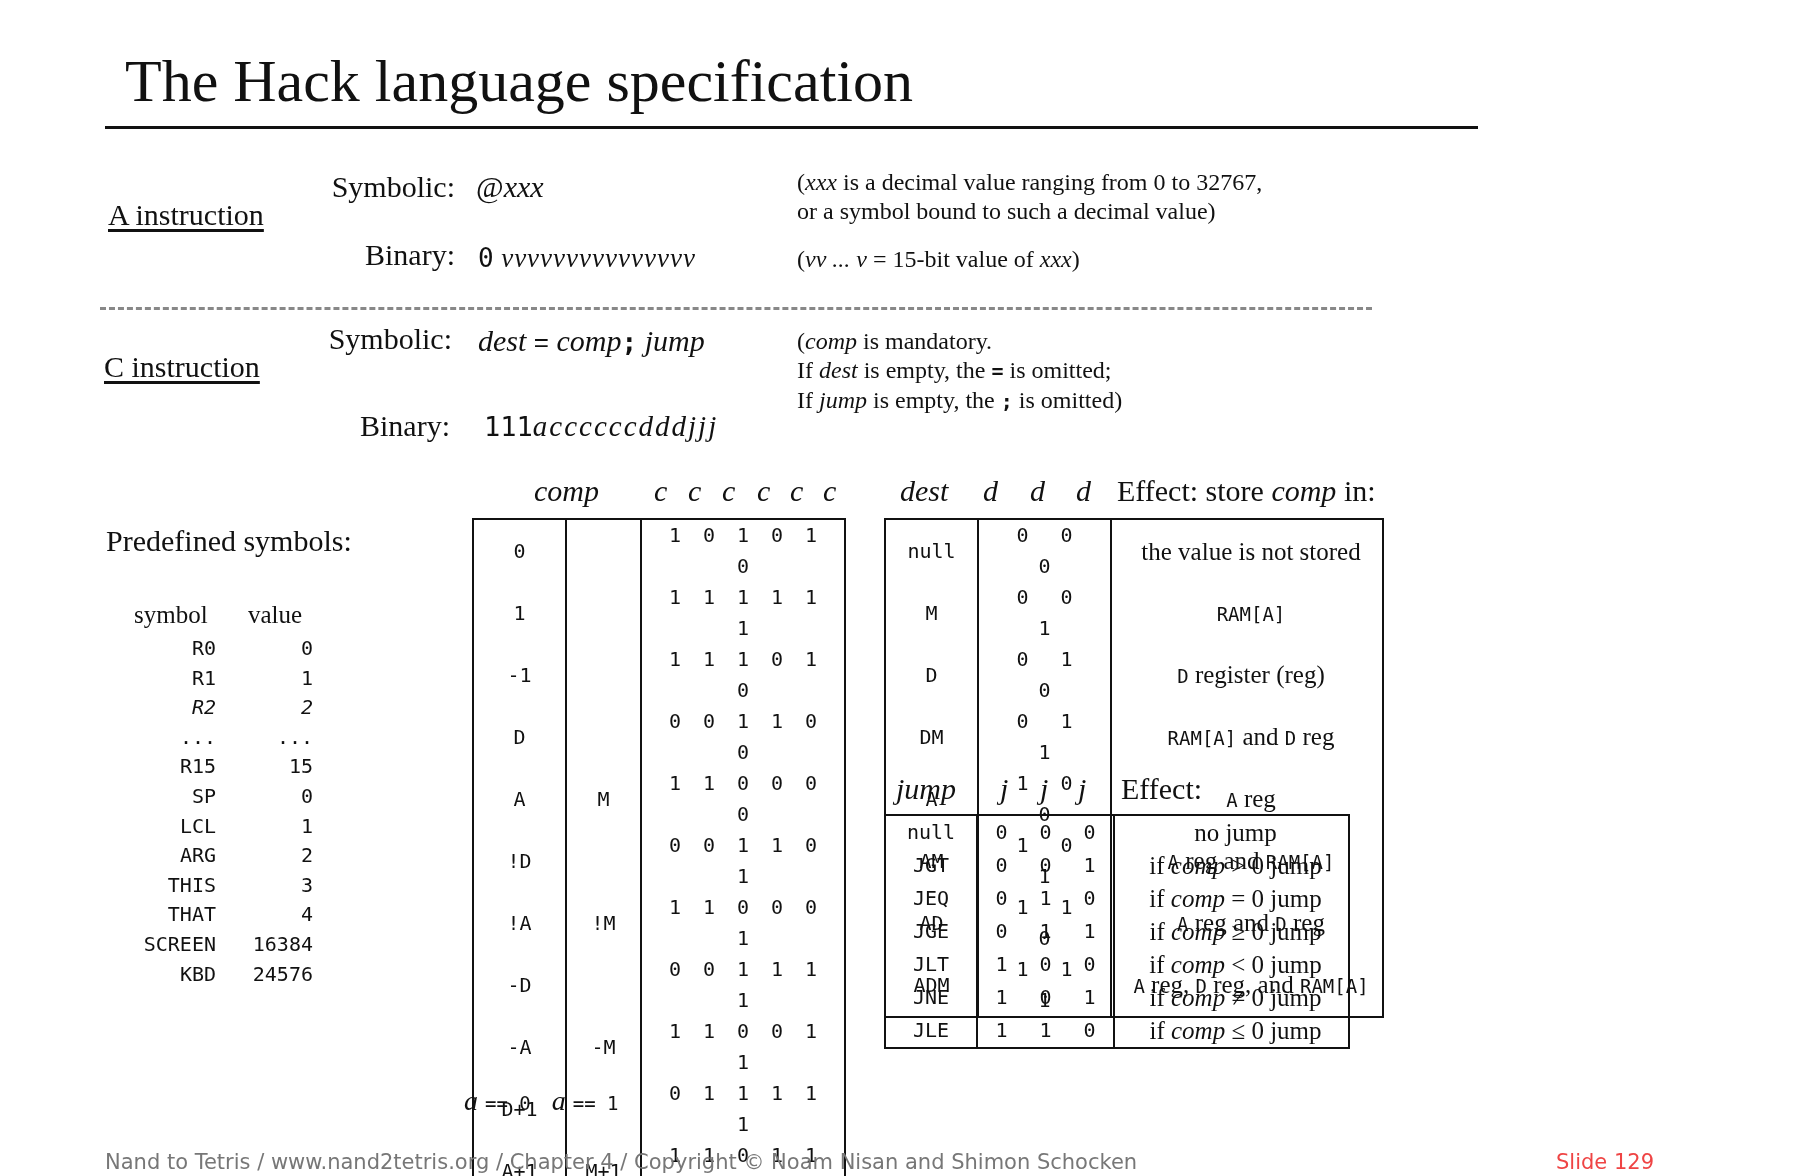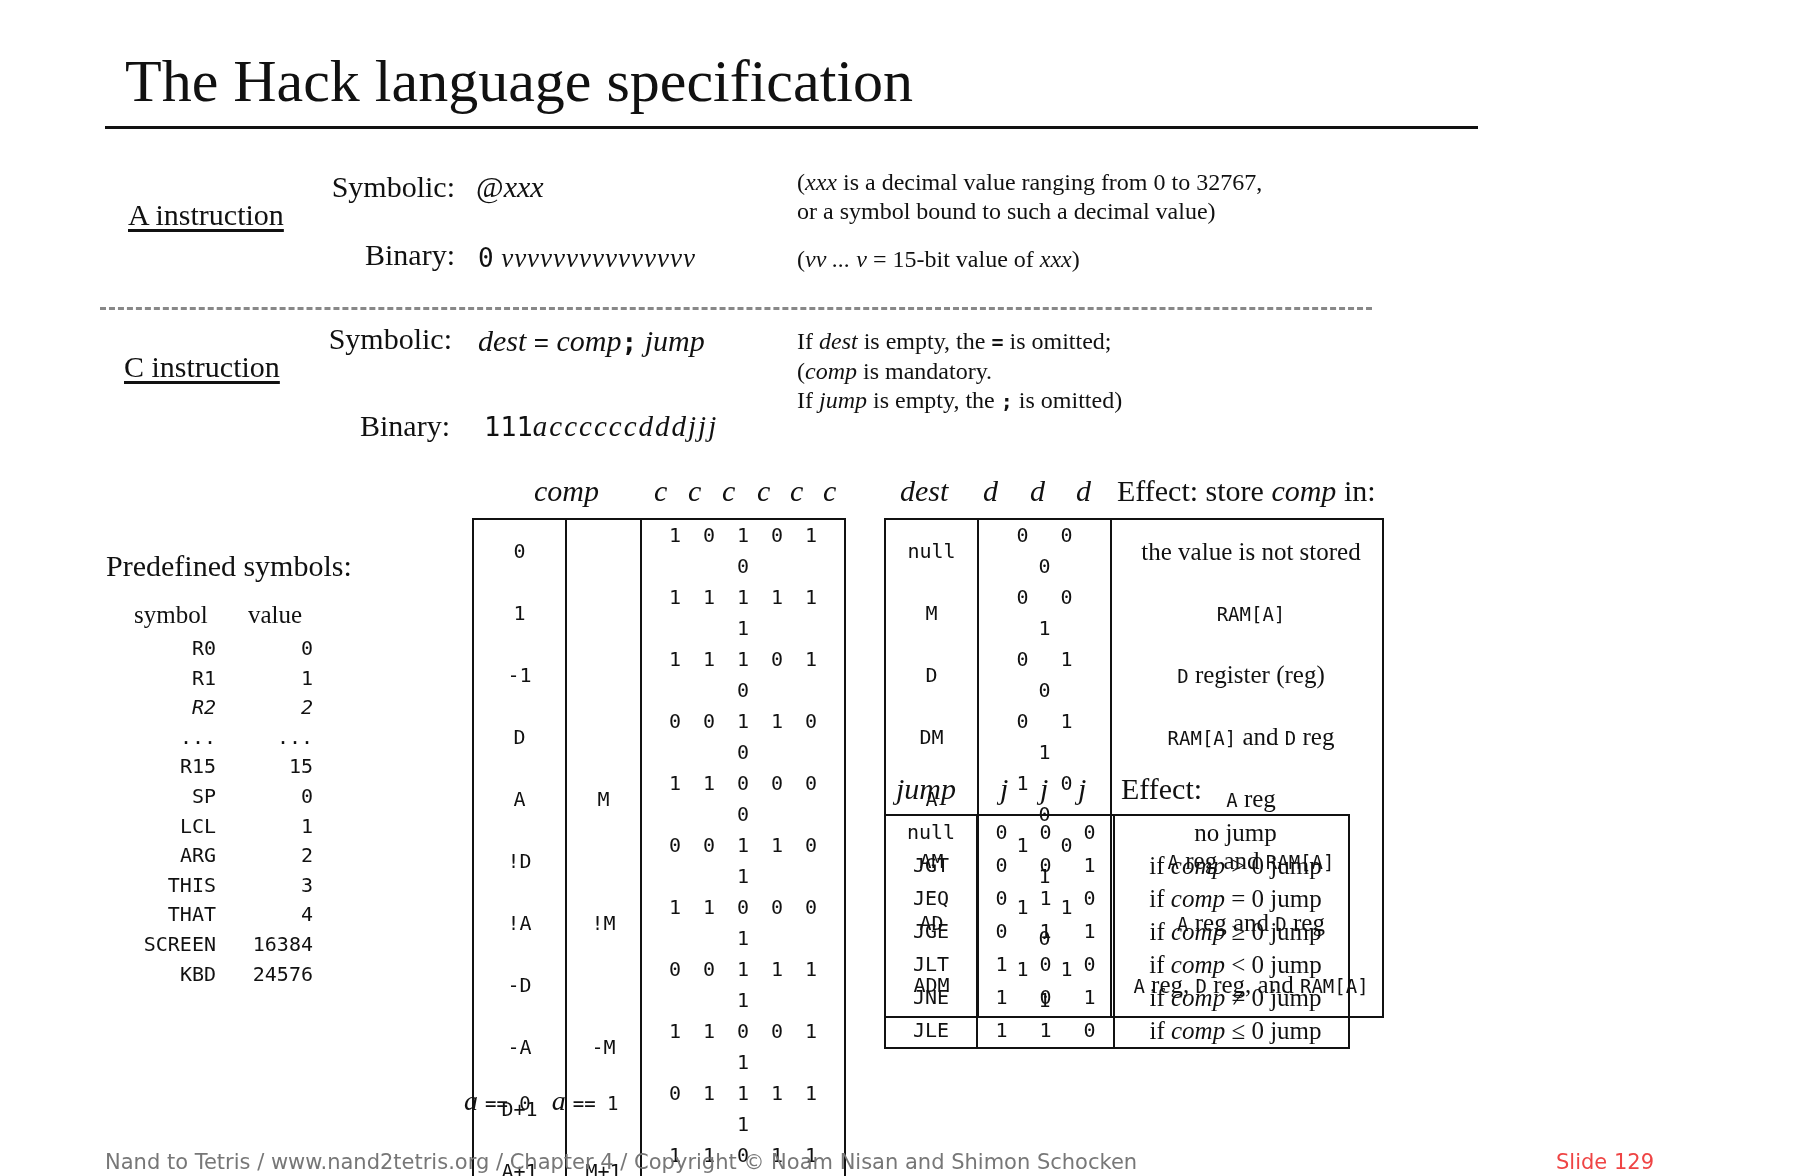--- a/index.html
+++ b/index.html
@@ -2,36 +2,36 @@
 <html><head>
 <meta charset="utf-8">
 <style>
   html, body { margin:0; padding:0; background:#fff; }
   body { width:1808px; height:1176px; position:relative; overflow:hidden; color:#111; font-family:"Liberation Serif", serif; }
   .abs { position:absolute; white-space:nowrap; }
   .mono { font-family:"DejaVu Sans Mono", monospace; }
   .it { font-style:italic; }
   #title { left:125px; top:46px; font-size:60px; line-height:70px; }
   #title-rule { left:105px; top:126px; width:1373px; height:3px; background:#111; }
-  .sec-label { font-size:30px; text-decoration:underline; text-underline-offset:4px;margin-left:20px; }
+  .sec-label { font-size:30px; text-decoration:underline; text-underline-offset:4px; }
   .lbl { font-size:30px; text-align:right; width:180px; }
   .val { font-size:30px; }
   .note { font-size:24px; line-height:29px; }
   #dash { left:100px; top:307px; width:1272px; height:0; border-top:3px dashed #888; }
 
   table.grid { position:absolute; border-collapse:collapse; border:2.5px solid #111; }
   table.grid td { padding:0; height:31px; font-family:"DejaVu Sans Mono", monospace; font-size:20px; text-align:center; vertical-align:middle; line-height:31px; }
   table.grid td.bl { border-left:2.5px solid #111; }
   .bits span { display:inline-block; text-align:center; }
   .hdr { position:absolute; font-size:30px; font-style:italic; white-space:nowrap; }
   .hdr-plain { position:absolute; font-size:30px; white-space:nowrap; }
   .eff { text-align:center; font-family:"Liberation Serif", serif !important; font-size:25px !important; padding-left:8px !important; }
   .eff .m { font-family:"DejaVu Sans Mono", monospace; font-size:19px; }
 
-  #sym-title { left:106px; top:549px; font-size:30px; }
+  #sym-title { left:106px; top:524px; font-size:30px; }
   .sym-hdr { font-size:25px; }
   .sym-row { position:absolute; font-family:"DejaVu Sans Mono", monospace; font-size:20px; white-space:nowrap; }
   .sym-row .s { position:absolute; right:0; }
   #footer { left:105px; top:1150px; font-family:"DejaVu Sans", sans-serif; font-size:21px; color:#777; }
   #slide-no { left:1556px; top:1150px; font-family:"DejaVu Sans", sans-serif; font-size:21px; color:#ef4444; }
   #aeq { left:464px; top:1085px; font-size:28px; }
   #aeq .m { font-family:"DejaVu Sans Mono", monospace; font-size:19px; font-style:normal; }
 </style>
 </head>
 <body>
@@ -51,22 +51,22 @@
 <div class="abs note" style="left:797px; top:245px;">(<span class="it">vv ... v</span><span> = 15-bit value of </span><span class="it">xxx</span>)</div>
 
 <div id="dash" class="abs"></div>
 
 <div class="abs sec-label" style="left:104px; top:350px;">C instruction</div>
 <div class="abs lbl" style="left:272px; top:322px;">Symbolic:</div>
 <div class="abs val" style="left:478px; top:324px;"><span class="it">dest</span> <span style="font-family:'Liberation Sans',sans-serif; font-size:26px;">=</span> <span class="it">comp</span><span class="mono" style="font-weight:bold; font-size:26px;">;</span> <span class="it">jump</span></div>
 <div class="abs lbl" style="left:270px; top:409px;">Binary:</div>
 <div class="abs val" style="left:484px; top:409px;"><span class="mono" style="font-size:27px;">111</span><span class="it" style="font-size:29px; letter-spacing:2px;">accccccdddjjj</span></div>
 <div class="abs note" style="left:797px; top:327px;">
+  <div>(<span class="it">comp</span><span> is mandatory.</span></div>
   <div><span>If </span><span class="it">dest</span><span> is empty, the </span><span class="mono" style="font-weight:bold; font-size:20px;">=</span><span> is omitted;</span></div>
-  <div>(<span class="it">comp</span><span> is mandatory.</span></div>
   <div><span>If </span><span class="it">jump</span><span> is empty, the </span><span class="mono" style="font-weight:bold; font-size:20px;">;</span><span> is omitted)</span></div>
 </div>
 
 <div id="sym-title" class="abs">Predefined symbols:</div>
 <div class="abs sym-hdr" style="left:134px; top:601px;">symbol</div>
 <div class="abs sym-hdr" style="left:248px; top:601px;">value</div>
 <div id="sym-rows">
     <div class="sym-row" style="left:130px; top:636px; width:180px; height:26px;">
       <span class="s" style="right:94px;">R0</span>
       <span class="s" style="right:-3px;">0</span>

